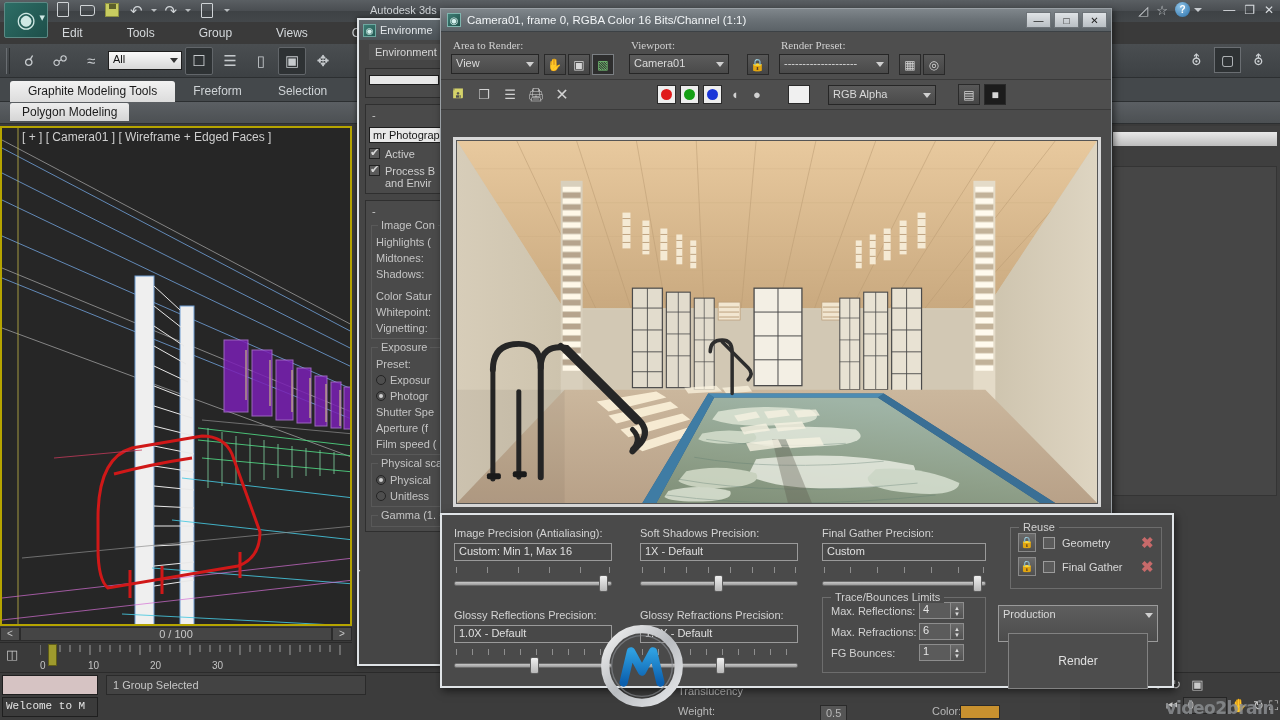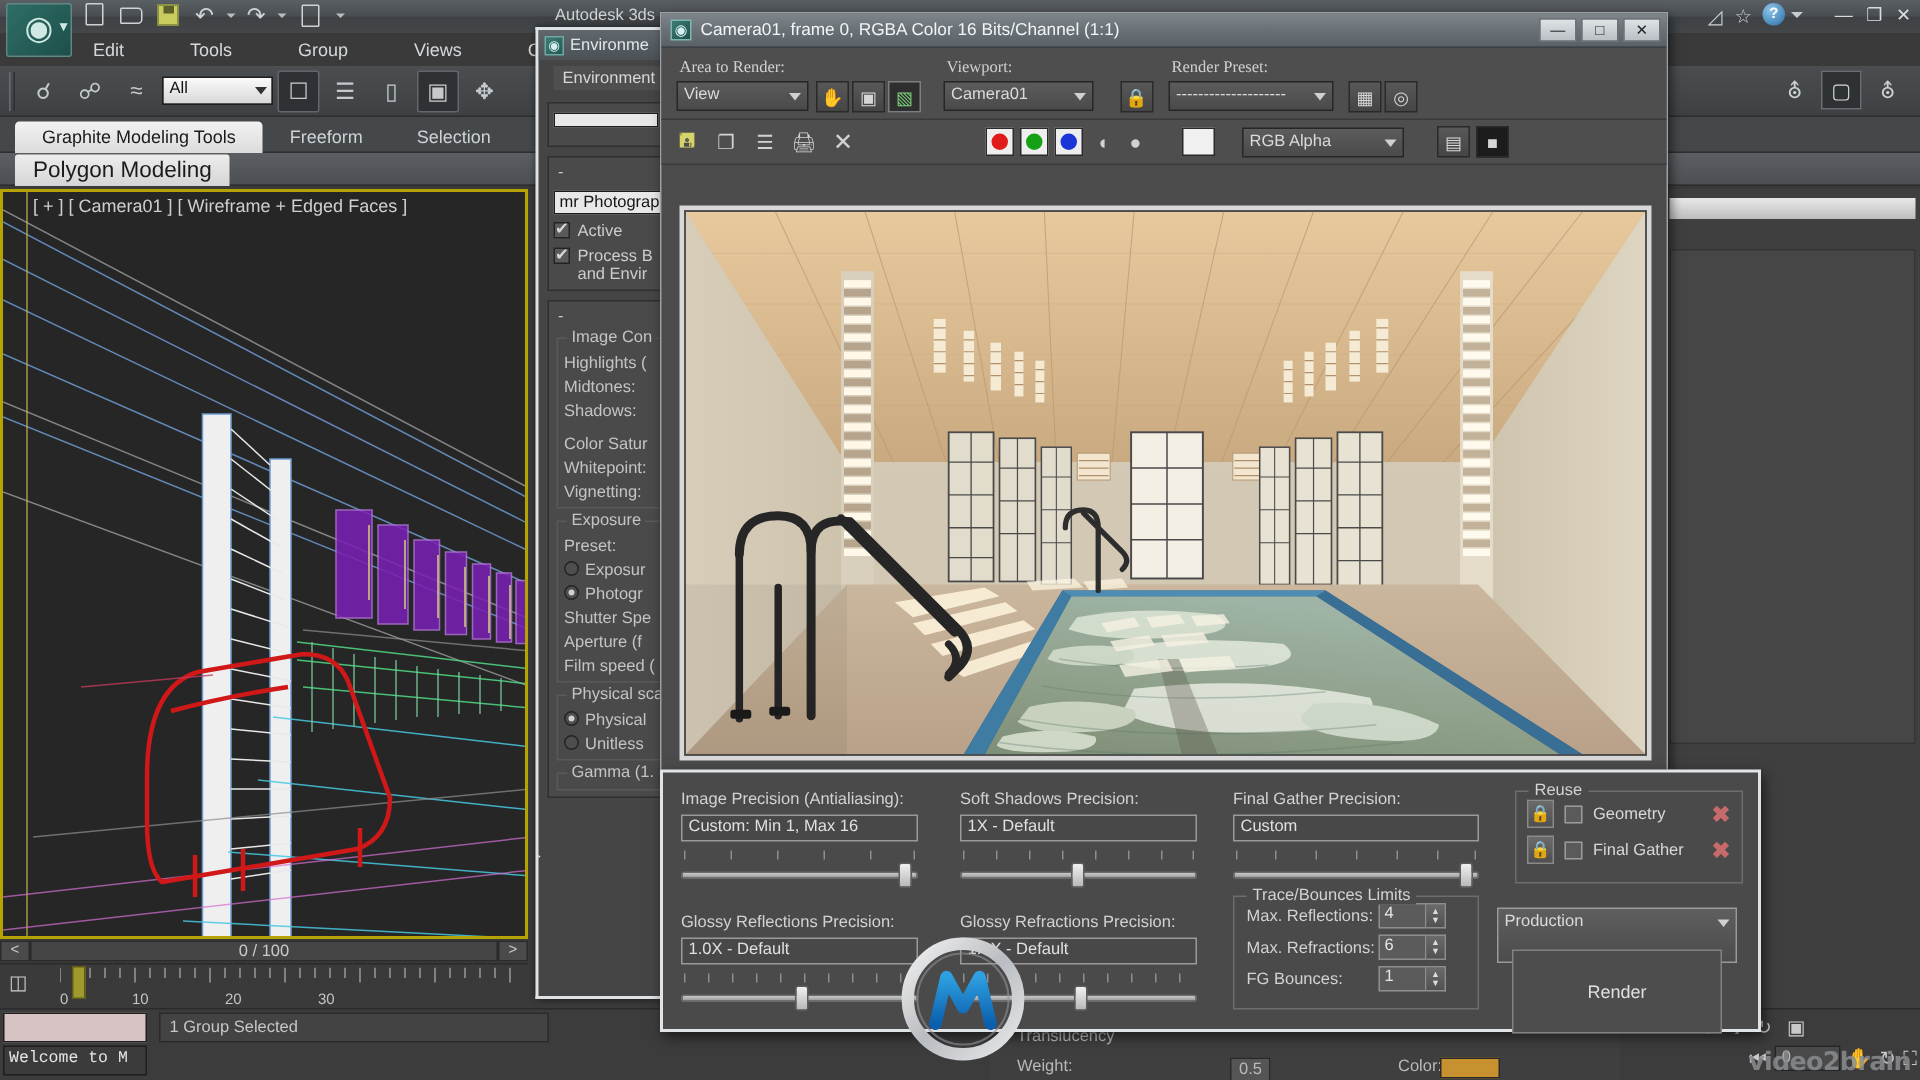--- a/index.html
+++ b/index.html
@@ -72,21 +72,21 @@
     border:1px solid #1e1e1e; color:#111; font-size:11px; padding:1px 4px; position:relative;
   }
   .selfilter .dd { position:absolute; right:3px; top:6px; width:0;height:0;border-left:4px solid transparent;border-right:4px solid transparent;border-top:5px solid #333; }
 
   
   .ribbon { position:absolute; left:0; top:78px; width:1280px; height:24px; background:#44484b; border-bottom:1px solid #2c2f31; }
   .rtabs { position:absolute; left:10px; top:0; display:flex; height:24px; align-items:flex-end; }
   .rtab { padding:3px 18px 4px; font-size:12px; color:#cfd3d6; }
   .rtab.active { background:linear-gradient(to bottom,#f2f2f2,#dcdcdc); color:#1a1a1a; border-radius:3px 3px 0 0; }
   .ribbon2 { position:absolute; left:0; top:102px; width:1280px; height:22px; background:linear-gradient(to bottom,#5b5f63,#4c5053); border-bottom:1px solid #2c2f31; }
-  .rpanel { position:absolute; left:10px; top:1px; padding:2px 12px; font-size:15px; color:#1b1b1b;
+  .rpanel { position:absolute; left:10px; top:1px; padding:2px 12px; font-size:12px; color:#1b1b1b;
             background:linear-gradient(to bottom,#ededed,#d5d5d5); border-radius:2px 2px 0 0; }
 
   
   #viewport {
     position:absolute; left:0px; top:126px; width:352px; height:500px;
     background:#2a2a2a; border:2px solid #b5a400; overflow:hidden;
   }
   .vplabel { position:absolute; left:20px; top:2px; font-size:12px; color:#cfcfcf; z-index:5; white-space:nowrap; }
   #vpsvg { position:absolute; left:0;top:0; }
 

